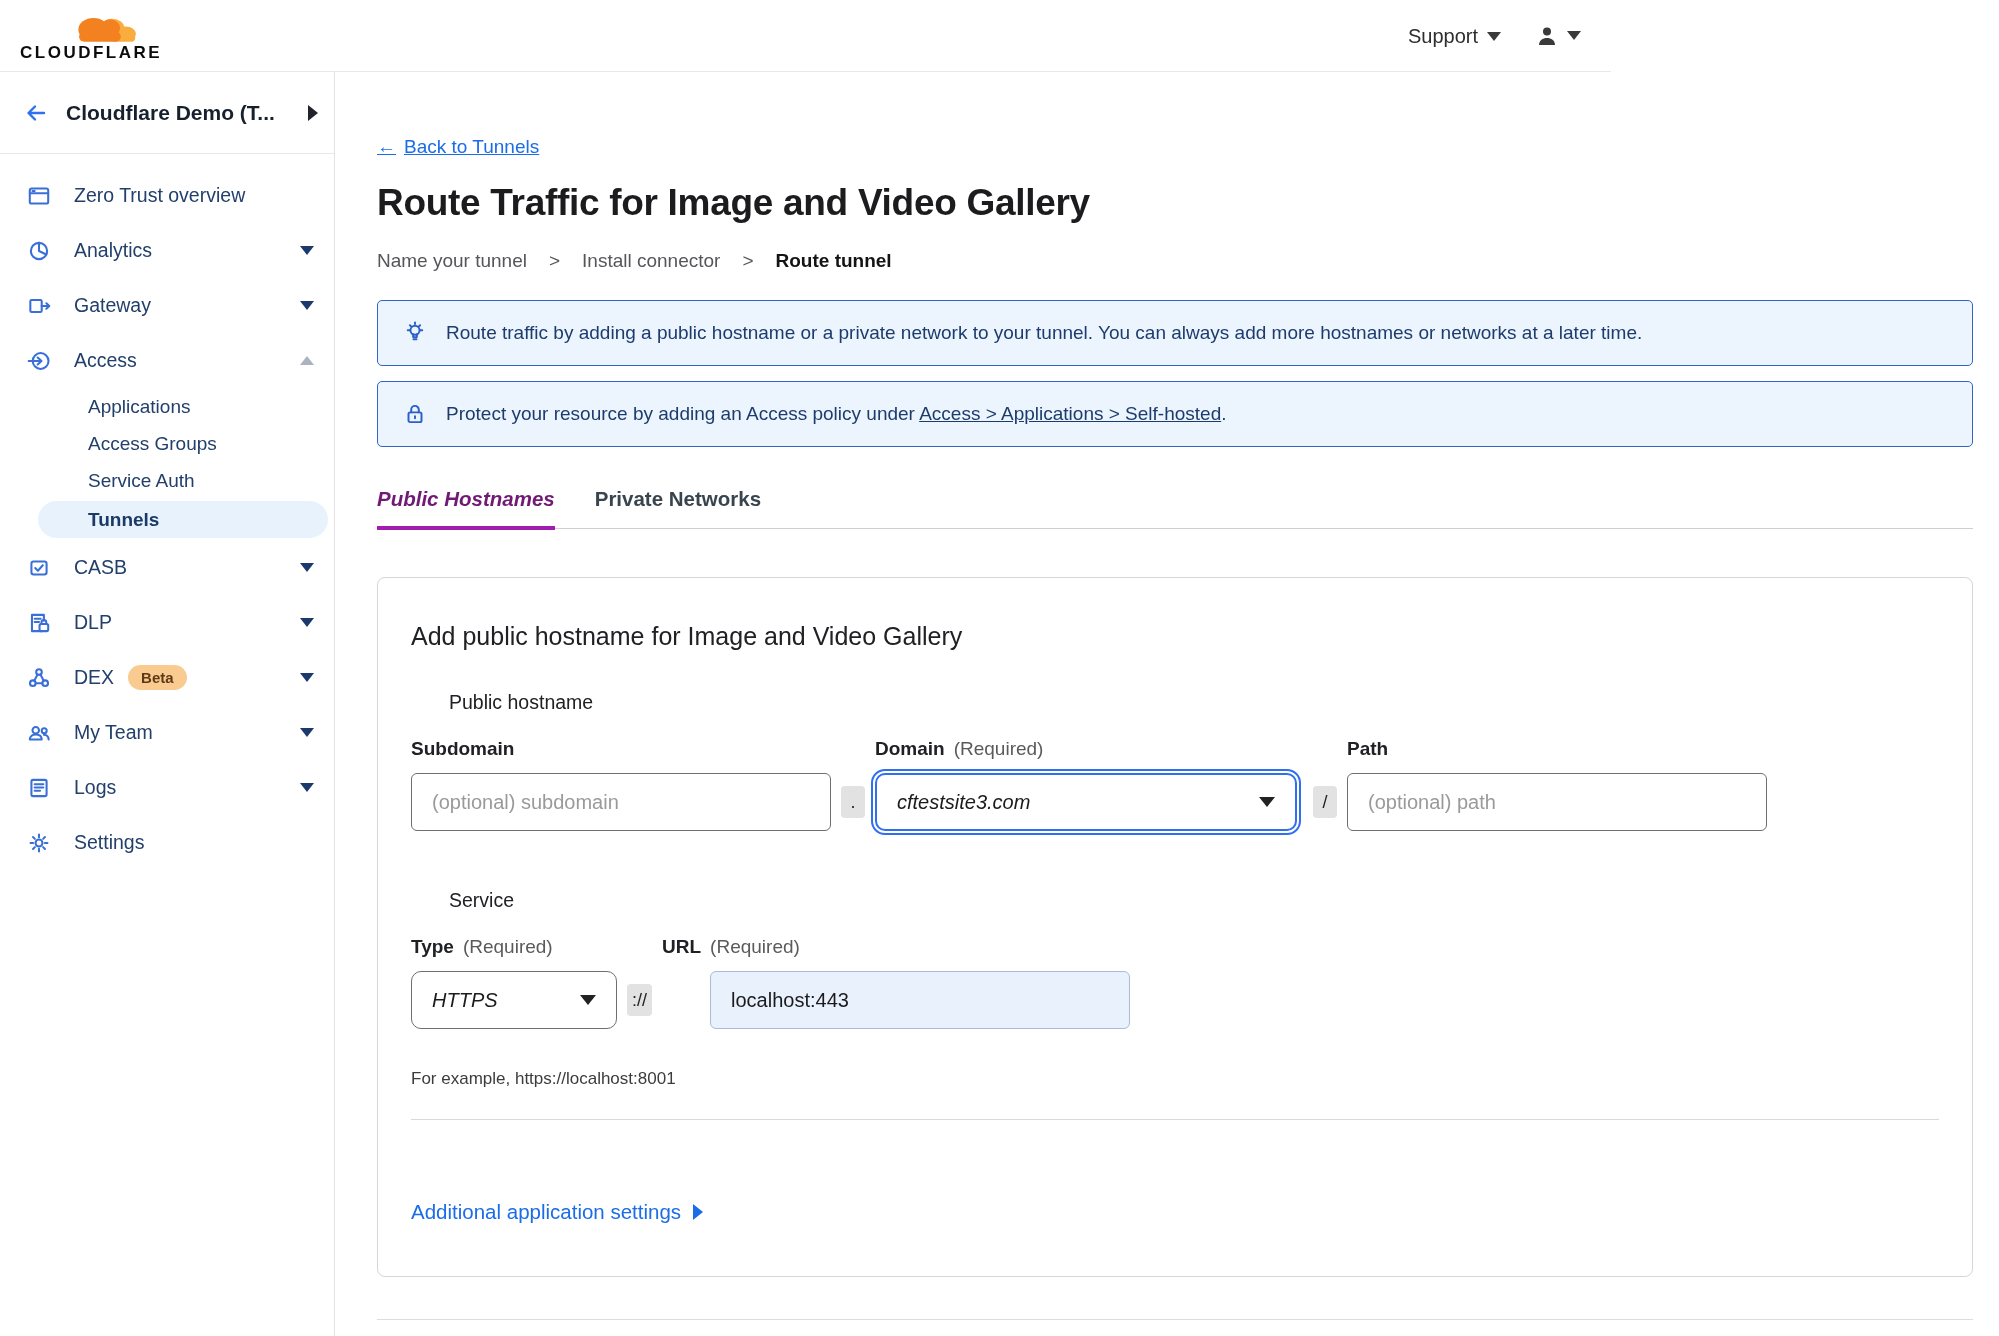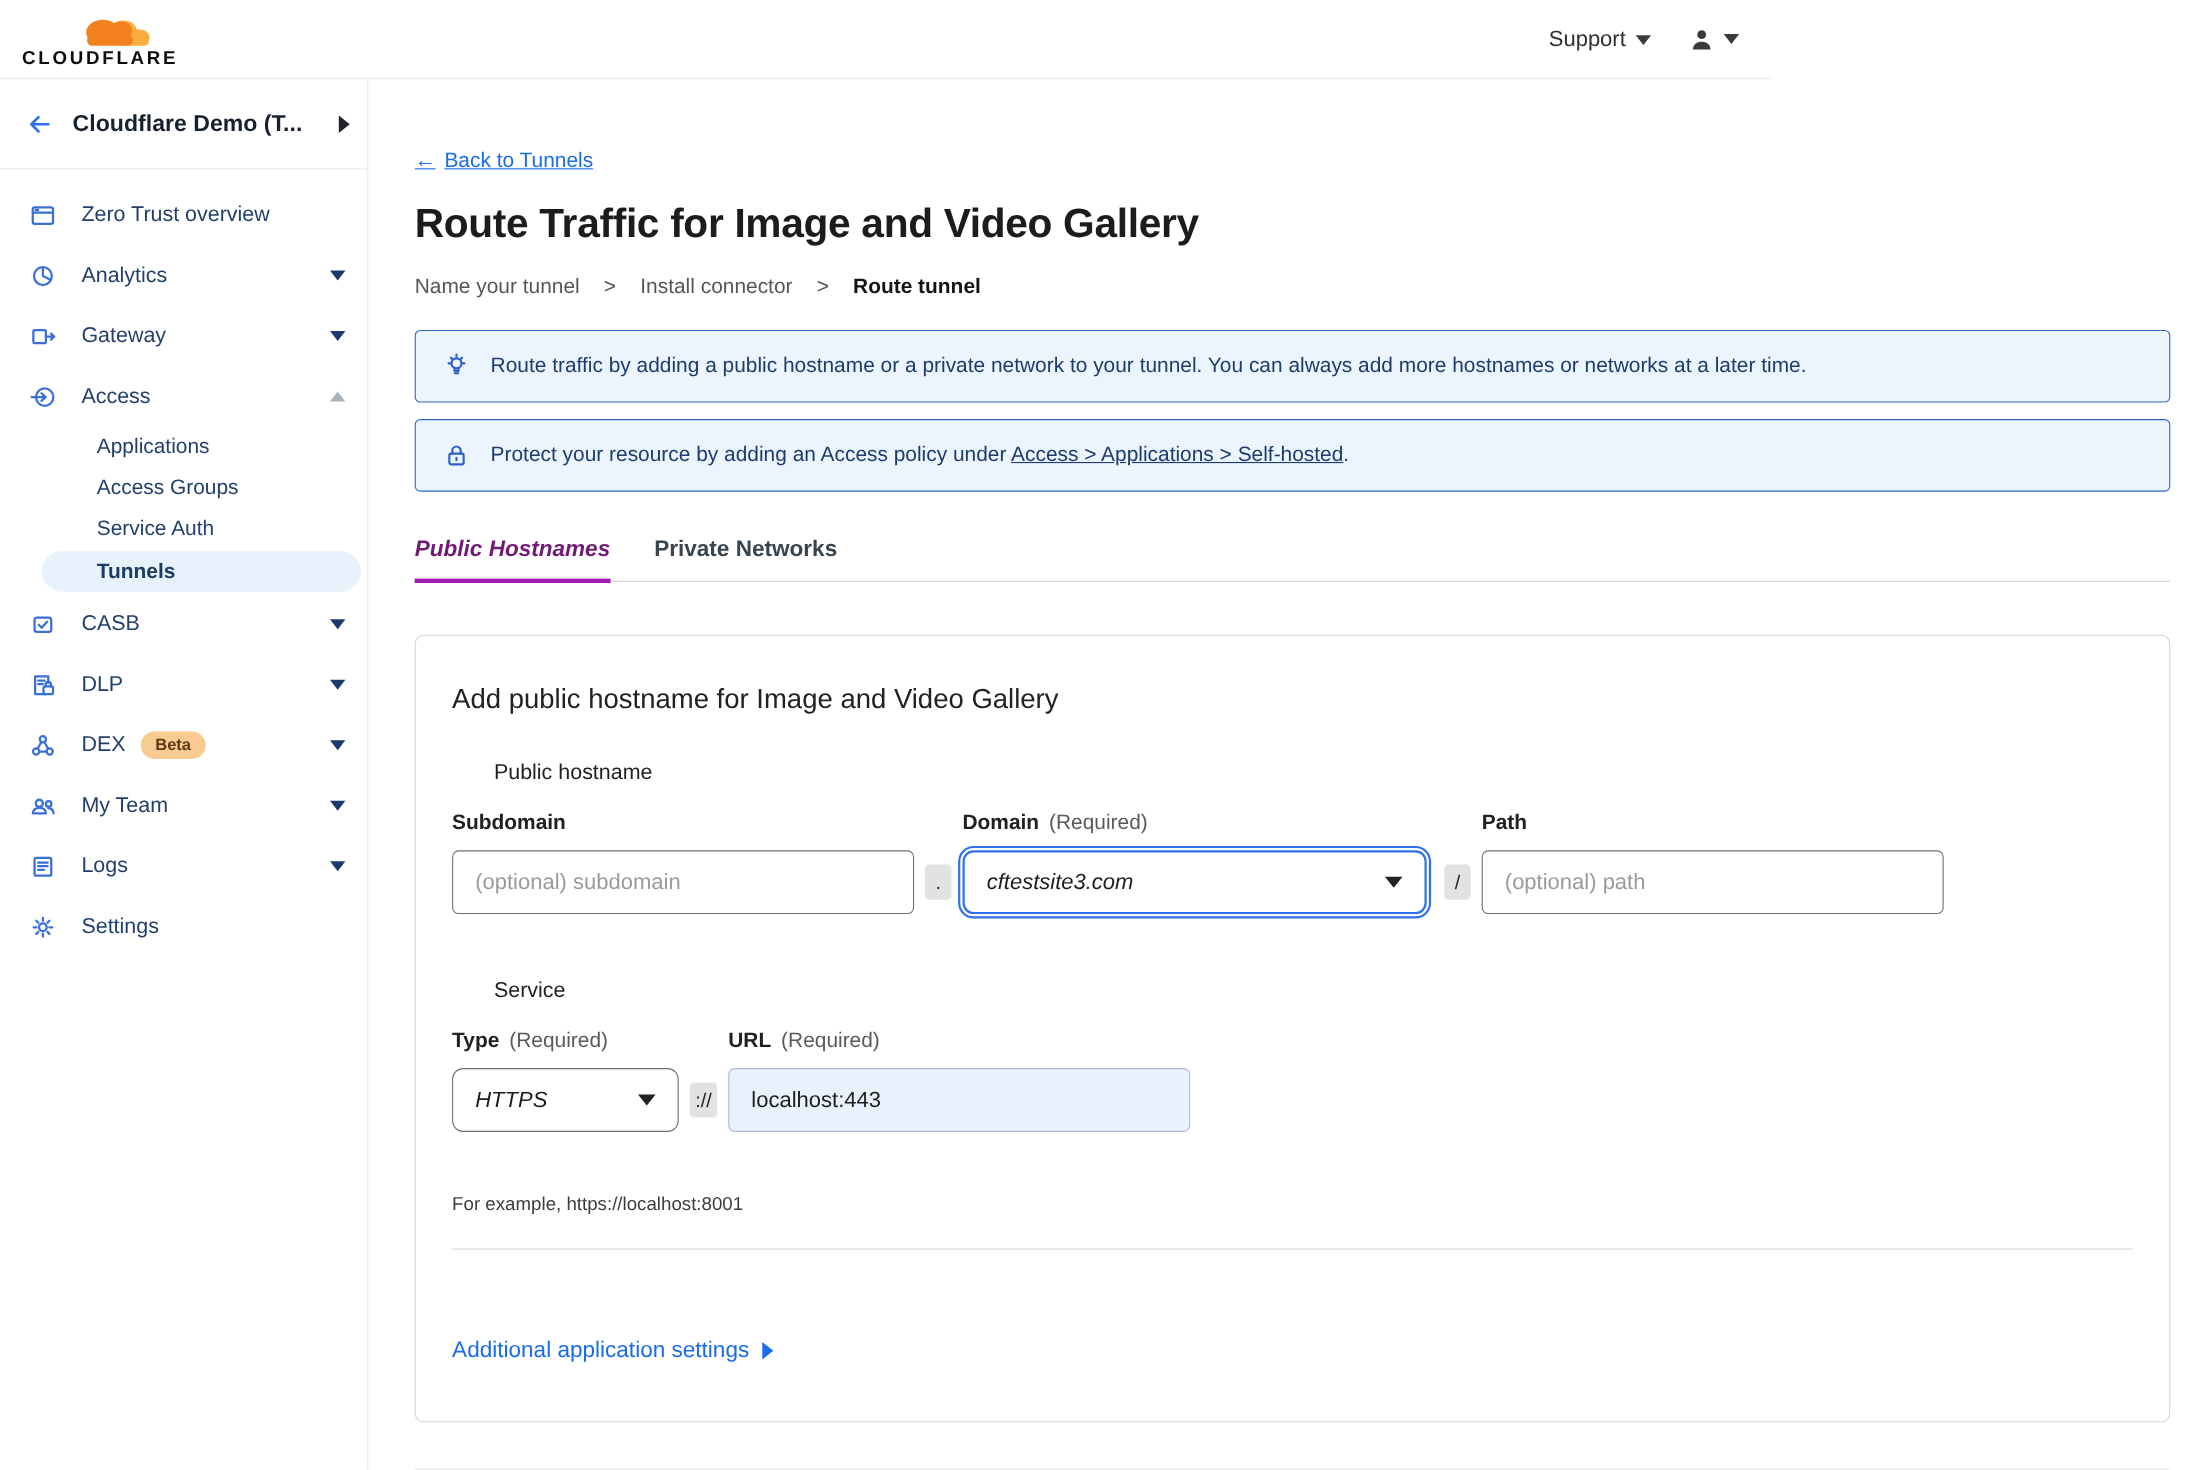--- a/index.html
+++ b/index.html
@@ -55,23 +55,23 @@
   .field-label { font-size:19px; font-weight:700; color:#202124; margin-bottom:13px; display:flex; align-items:baseline; gap:9px; }
   .req { font-size:19px; font-weight:400; color:#5a5a5a; }
   .tinput { height:58px; border:1.5px solid #6f6f6f; border-radius:6px; padding:0 20px; font-size:20px; color:#1b1b1b; font-family:"Liberation Sans", sans-serif; background:#fff; outline:none; width:100%; }
   .tinput::placeholder { color:#9a9a9a; }
   .w420 { width:420px; }
   .w206 { width:206px; }
   .connector { align-self:flex-end; margin:0 10px 13px; height:32px; min-width:24px; padding:0 5px; background:#e2e2e2; border-radius:4px; display:flex; align-items:center; justify-content:center; font-size:18px; color:#222; }
   .selectbox { height:58px; border:1.5px solid #6f6f6f; border-radius:10px; display:flex; align-items:center; justify-content:space-between; padding:0 20px; font-size:20px; color:#1b1b1b; background:#fff; cursor:pointer;font-style:italic; }
   .selectbox.focused { border:2px solid #2f6ff0; outline:2px solid #2f6ff0; outline-offset:2px; width:422px; }
   .sel-caret { width:0; height:0; border-left:8px solid transparent; border-right:8px solid transparent; border-top:10px solid #222; }
-  .url-input { background:#e9f1fd; border:1.5px solid #a9bdd9; }
+  .url-input { background:#e9f1fd; border:1.5px solid #a9bdd9;margin-left:48px; }
   .service-block { margin-top:58px; }
-  .example { margin-top:56px; font-size:17px; color:#3c3c3c; }
+  .example { margin-top:40px; font-size:17px; color:#3c3c3c; }
   .card-divider { margin-top:30px; border-top:1px solid #d9d9d9; }
   .addl { margin-top:80px; display:inline-flex; align-items:center; gap:12px; color:#1a6ce8; font-size:20.5px; cursor:pointer; }
   .tri-right { width:0; height:0; border-top:8px solid transparent; border-bottom:8px solid transparent; border-left:10px solid #1a6ce8; }
 
   .footer-divider { margin-top:42px; border-top:1px solid #dddddd; max-width:1596px; }
   .icon-stroke { stroke:#3a6fd8; stroke-width:1.9; fill:none; stroke-linecap:round; stroke-linejoin:round; }
   .banner-stroke { stroke:#2c5fc7; stroke-width:1.8; fill:none; stroke-linecap:round; stroke-linejoin:round; }
 </style>
 </head>
 <body>

